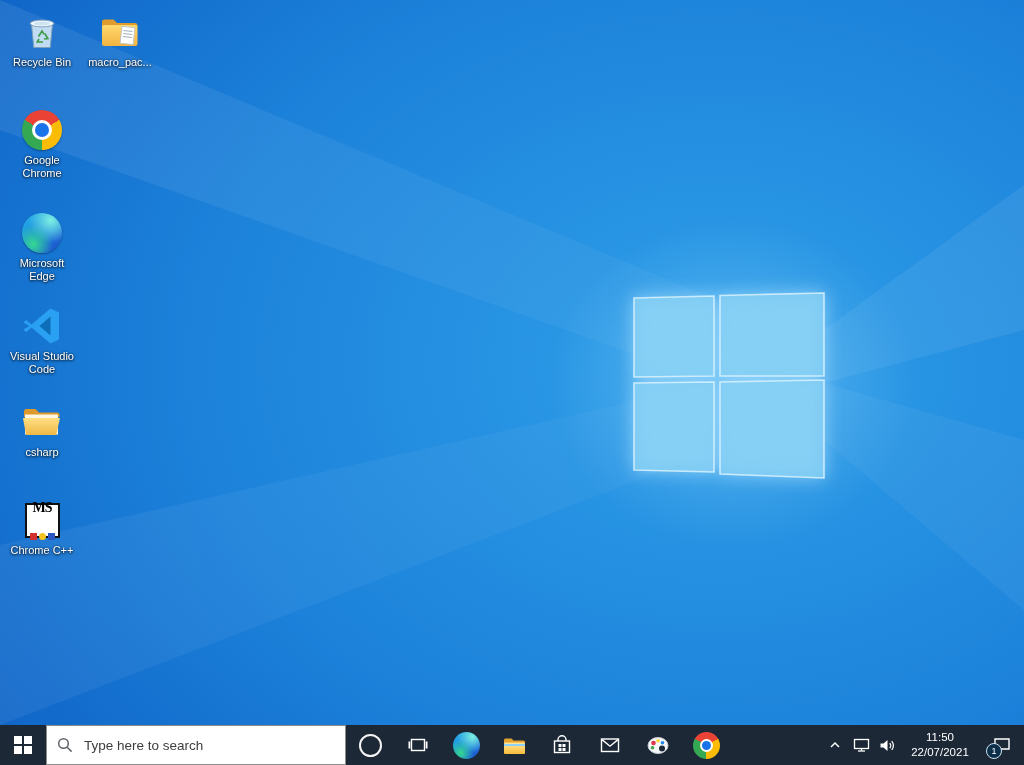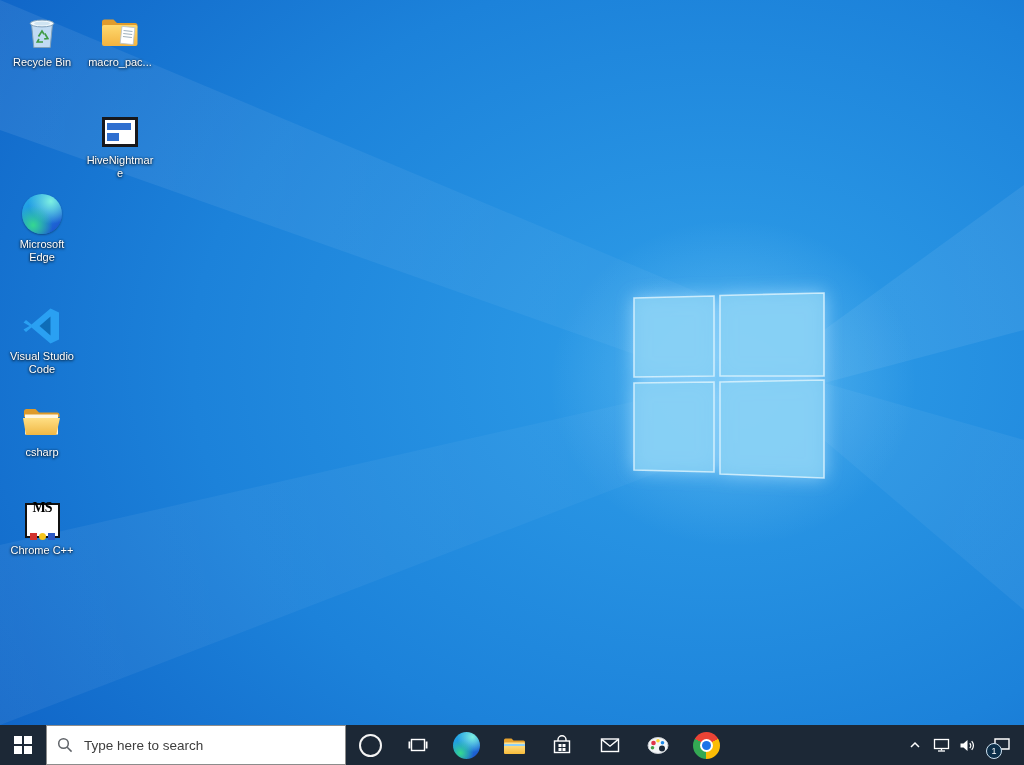--- a/index.html
+++ b/index.html
@@ -21,21 +21,21 @@
   .beam3{clip-path:polygon(824px 330px, 1024px 185px, 1024px 330px, 824px 383px);
     background:linear-gradient(to left, rgba(255,255,255,0.07), rgba(255,255,255,0.015));}
   .beam4{clip-path:polygon(824px 383px, 1024px 440px, 1024px 610px, 824px 440px);
     background:linear-gradient(to left, rgba(255,255,255,0.05), rgba(255,255,255,0.01));}
   .winlogo{position:absolute;left:628px;top:288px;
     filter:drop-shadow(0 0 9px rgba(170,225,255,0.85));}
 
   
   .dicon{position:absolute;width:76px;display:flex;flex-direction:column;align-items:center;cursor:pointer;}
   .c0{left:4px}.c1{left:82px}
-  .r0{top:6px}.r1{top:104px}.r2{top:188px}.r3{top:300px}.r4{top:396px}.r5{top:494px}.r6{top:592px}
+  .r0{top:6px}.r1{top:104px}.r2{top:207px}.r3{top:300px}.r4{top:396px}.r5{top:494px}.r6{top:592px}
   .art{height:46px;display:flex;align-items:flex-end;justify-content:center;}
   .dlabel{margin-top:4px;color:#fff;font-size:11px;line-height:1.2;text-align:center;
     max-width:72px;word-break:break-word;
     text-shadow:0 1px 3px rgba(0,0,0,.9),0 0 2px rgba(0,0,0,.55);}
 
   .icon-chrome{width:40px;height:40px;border-radius:50%;position:relative;
     background:conic-gradient(from 60deg,#fbbc05 0 120deg,#34a853 0 240deg,#ea4335 0 360deg);
     box-shadow:0 1px 2px rgba(0,0,0,.35);}
   .icon-chrome::before{content:"";position:absolute;inset:10px;border-radius:50%;background:#fff;}
   .icon-chrome::after{content:"";position:absolute;inset:13px;border-radius:50%;background:#1a73e8;}
@@ -143,27 +143,27 @@
             <line x1="25" y1="19" x2="34" y2="19"></line>
               <line x1="25" y1="22" x2="34" y2="22"></line>
               <line x1="25" y1="25" x2="34" y2="25"></line>
           </g>
         </g>
       </svg>
     </div>
     <div class="dlabel">macro_pac...</div>
   </div>
 
-
-  <div class="dicon c1 r1">
-    <div class="art">
-        <div class="icon-hive"></div>
+  <div class="dicon c0 r1">
+    <div class="art">
+        <div class="icon-chrome"></div>
       </div>
-    <div class="dlabel">HiveNightmare</div>
-  </div>
+    <div class="dlabel">Google Chrome</div>
+  </div>
+
 
   <div class="dicon c0 r2">
     <div class="art">
         <div class="icon-edge"></div>
       </div>
     <div class="dlabel">Microsoft Edge</div>
   </div>
 
   <div class="dicon c0 r3">
     <div class="art">
@@ -308,20 +308,24 @@
     </button>
 
     <button class="tbtn traybtn">
       <svg width="16" height="15" viewBox="0 0 16 15">
         <path d="M1.5 5.5 v4 h3 l4 3.5 V2 L4.5 5.5 Z" fill="#fff"></path>
         <path d="M10.8 5 a4 4 0 0 1 0 5" fill="none" stroke="#fff" stroke-width="1.2"></path>
         <path d="M12.7 3.2 a6.8 6.8 0 0 1 0 8.6" fill="none" stroke="#fff" stroke-width="1.2"></path>
       </svg>
     </button>
 
+    <div class="tb-clock">
+      <div>11:50</div>
+      <div>22/07/2021</div>
+    </div>
 
     <button class="tbtn action-btn">
       <svg width="20" height="20" viewBox="0 0 20 20">
         <path d="M3 4 h14 v10 H9 l-3.5 3 v-3 H3 Z" fill="none" stroke="#fff" stroke-width="1.4"></path>
       </svg>
       <span class="tray-badge">1</span>
     </button>
 
   </div>
 </div>

